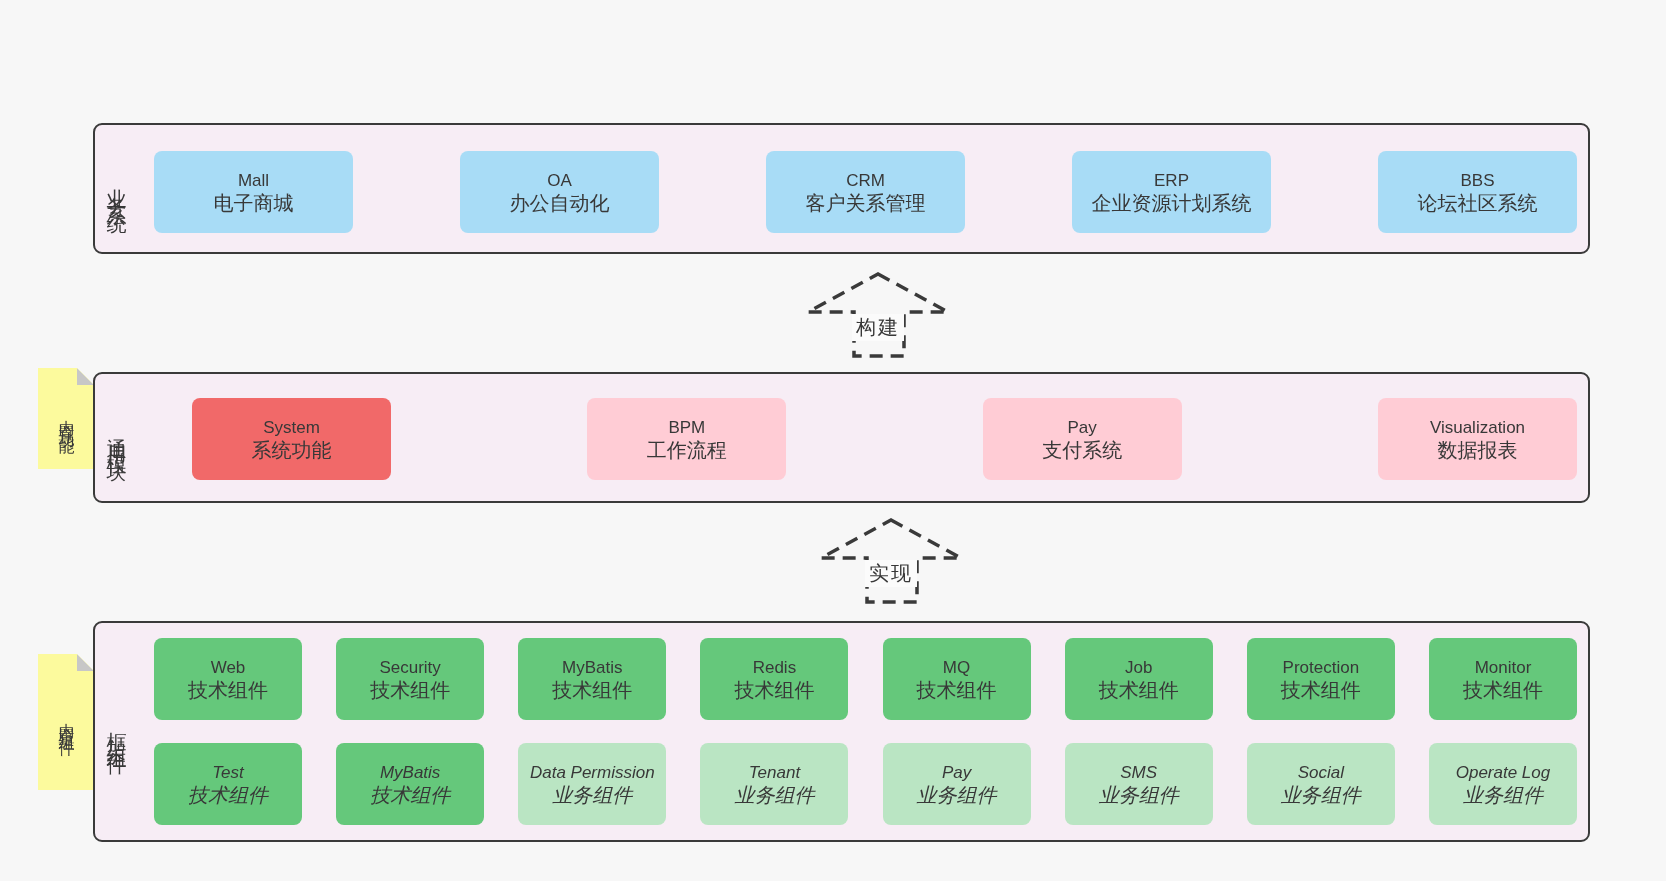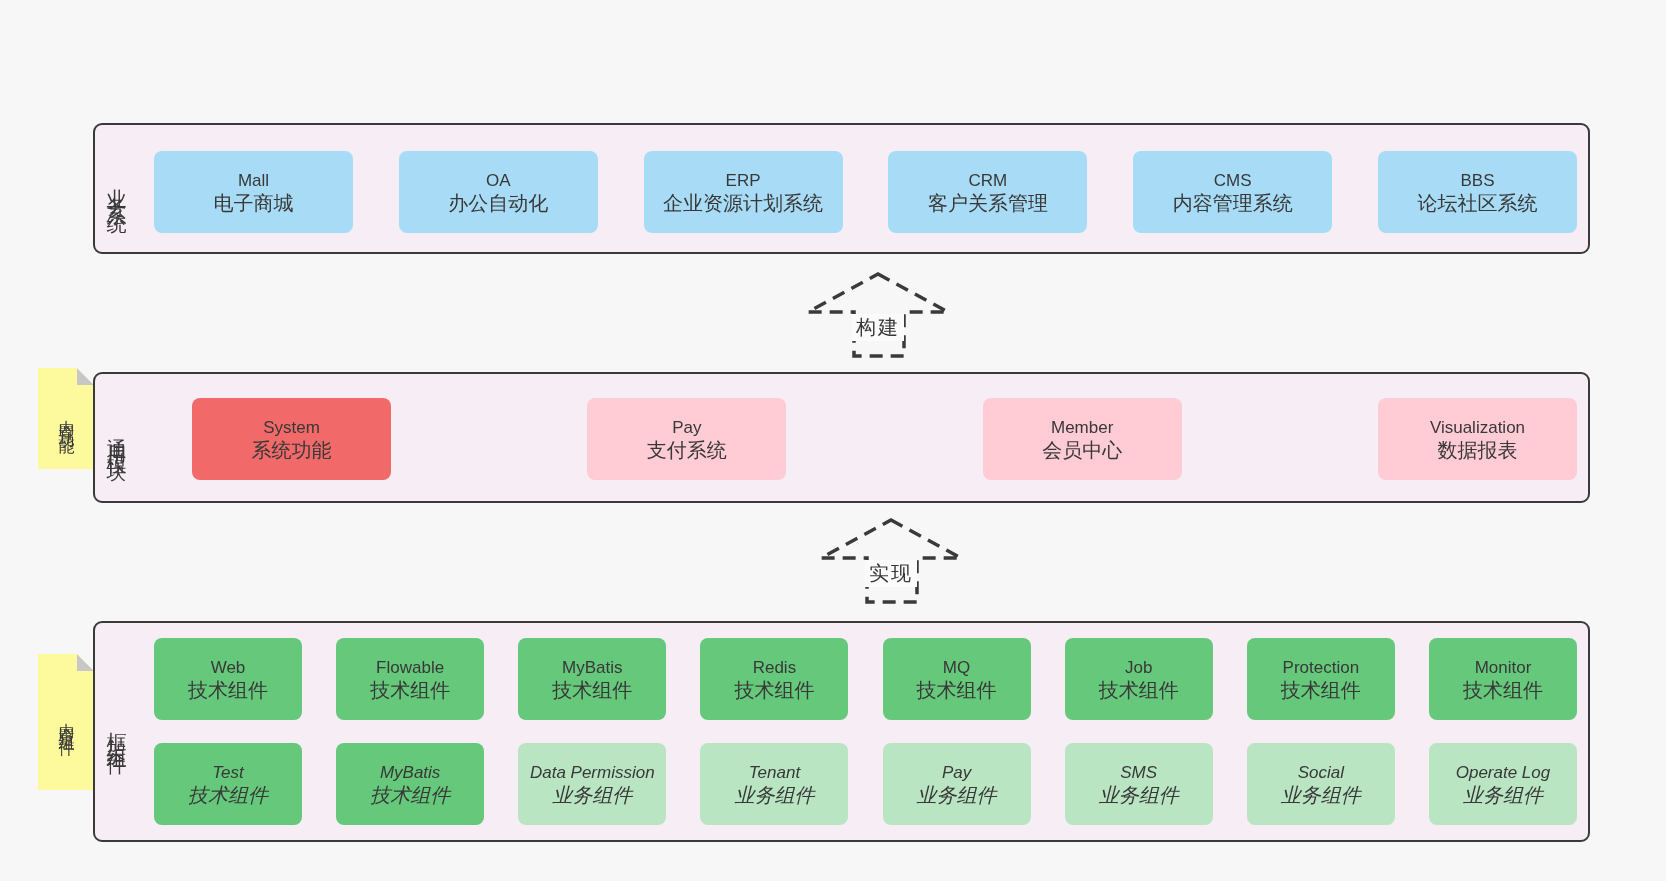--- a/index.html
+++ b/index.html
@@ -98,33 +98,29 @@
           <span class="box-name">Mall</span>
           <span class="box-subtitle">电子商城</span>
         </div>
 
         <div class="box box-blue">
           <span class="box-name">OA</span>
           <span class="box-subtitle">办公自动化</span>
         </div>
 
         <div class="box box-blue">
+          <span class="box-name">CRM</span>
+          <span class="box-subtitle">客户关系管理</span>
+        </div>
+
+        <div class="box box-blue">
           <span class="box-name">ERP</span>
           <span class="box-subtitle">企业资源计划系统</span>
         </div>
 
-        <div class="box box-blue">
-          <span class="box-name">CRM</span>
-          <span class="box-subtitle">客户关系管理</span>
-        </div>
-
-        <div class="box box-blue">
-          <span class="box-name">CMS</span>
-          <span class="box-subtitle">内容管理系统</span>
-        </div>
 
         <div class="box box-blue">
           <span class="box-name">BBS</span>
           <span class="box-subtitle">论坛社区系统</span>
         </div>
       </div>
   </section>
 
   <div class="arrow arrow-1">
     <svg width="148" height="90" viewBox="0 0 148 90">
@@ -136,30 +132,30 @@
   <section class="panel panel-modules">
     <span class="panel-label">通用模块</span>
     <div class="box-row cols6 row-modules">
 
         <div class="box box-red">
           <span class="box-name">System</span>
           <span class="box-subtitle">系统功能</span>
         </div>
 
 
+        <div class="box box-pink">
+          <span class="box-name">BPM</span>
+          <span class="box-subtitle">工作流程</span>
+        </div>
 
         <div class="box box-pink">
           <span class="box-name">Pay</span>
           <span class="box-subtitle">支付系统</span>
         </div>
 
-        <div class="box box-pink">
-          <span class="box-name">Member</span>
-          <span class="box-subtitle">会员中心</span>
-        </div>
 
         <div class="box box-pink">
           <span class="box-name">Visualization</span>
           <span class="box-subtitle">数据报表</span>
         </div>
       </div>
   </section>
 
   <div class="arrow arrow-2">
     <svg width="148" height="90" viewBox="0 0 148 90">
@@ -171,21 +167,21 @@
   <section class="panel panel-components">
     <span class="panel-label">框架组件</span>
     <div class="box-row cols8 row-comp-1">
 
         <div class="box box-green">
           <span class="box-name">Web</span>
           <span class="box-subtitle">技术组件</span>
         </div>
 
         <div class="box box-green">
-          <span class="box-name">Flowable</span>
+          <span class="box-name">Security</span>
           <span class="box-subtitle">技术组件</span>
         </div>
 
         <div class="box box-green">
           <span class="box-name">MyBatis</span>
           <span class="box-subtitle">技术组件</span>
         </div>
 
         <div class="box box-green">
           <span class="box-name">Redis</span>

